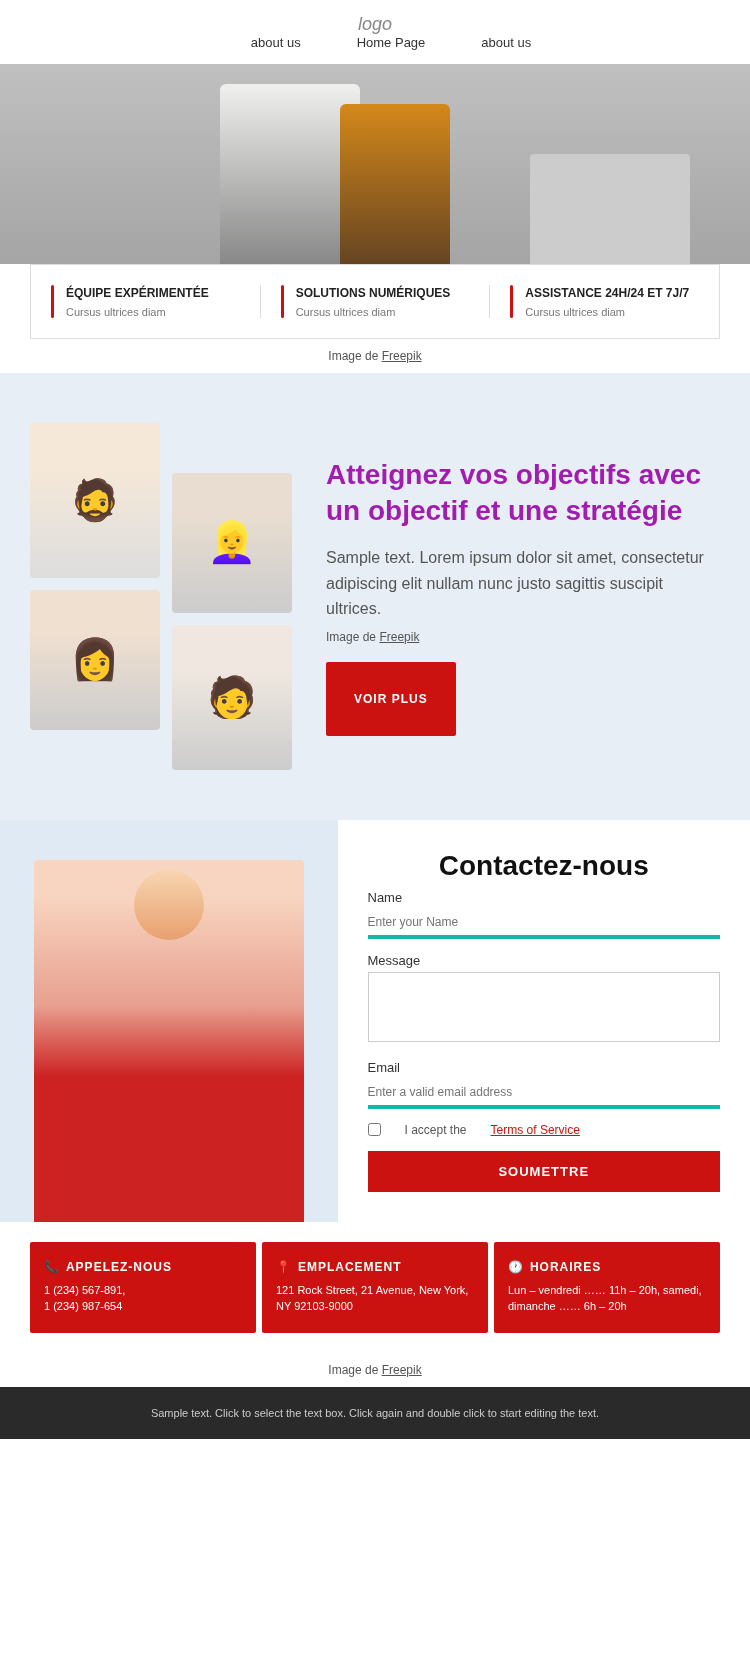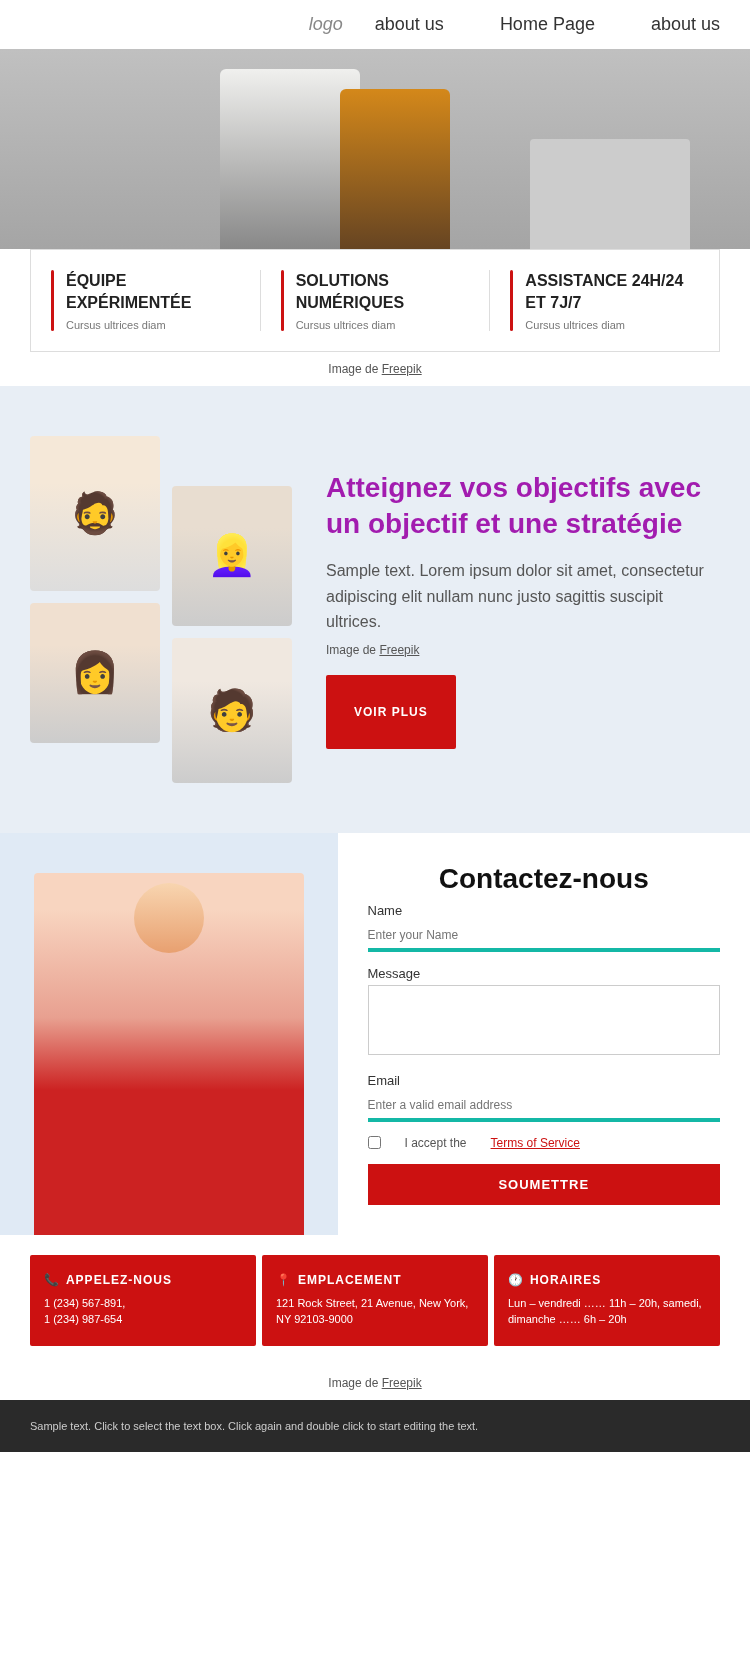--- a/index.html
+++ b/index.html
@@ -1,25 +1,25 @@
 <!DOCTYPE html>
 <html><head>
   <meta charset="utf-8">
   <style>
     * { margin: 0; padding: 0; box-sizing: border-box; }
     body { font-family: Arial, sans-serif; width: 750px; background: #fff; }
 
     
     nav {
-      display: flex; align-items: center; justify-content: flex-end;
-      padding: 14px 30px; background: #fff;
+      display: flex; align-items: center; justify-content: flex-start;
+      padding: 14px 30px; background: #fff; flex-direction: column;
     }
     .nav-logo { font-size: 18px; color: #888; font-style: italic; }
     .nav-links { display: flex; gap: 24px; }
-    .nav-links a { text-decoration: none; color: #333; font-size: 18px; margin-left: 32px; }
+    .nav-links a { text-decoration: none; color: #333; font-size: 13px; margin-left: 32px; }
 
     
     .freepik-link {
       text-align: center; padding: 10px; font-size: 12px; color: #555;
     }
     .freepik-link a { color: #555; }
 
     
     .team-section {
       background: #e8eef5; padding: 50px 30px;
@@ -104,21 +104,21 @@
     .info-card-title { font-size: 12px; font-weight: bold; letter-spacing: 1px; margin-bottom: 8px; display: flex; align-items: center; gap: 6px; }
     .info-card-body { font-size: 11px; line-height: 1.5; }
 
     
     .footer-freepik { text-align: center; padding: 10px; font-size: 12px; color: #555; }
     .footer-freepik a { color: #555; }
 
     
     .bottom-bar {
       background: #2a2a2a; color: #ccc;
-      text-align: left; padding: 18px 30px;
+      text-align: center; padding: 18px 30px;
       font-size: 11px; line-height: 1.5;
     }
 
     
     .hero-img {
       width: 100%; height: 200px; background: #b8b8b8;
       position: relative; overflow: hidden;
     }
     .hero-overlay {
       position: absolute; width: 100%; height: 100%;
@@ -155,21 +155,21 @@
     .feat {
       flex: 1;
       padding: 0 20px;
       display: flex;
       gap: 12px;
     }
     .feat-divider {
       width: 3px; background: #cc1111; flex-shrink: 0; border-radius: 2px;
     }
     .feat-sep { width: 1px; background: #ddd; }
-    .feat-text .feat-title { font-size: 16px; font-weight: bold; color: #222; line-height: 1.4; margin-bottom: 4px; }
+    .feat-text .feat-title { font-size: 12px; font-weight: bold; color: #222; line-height: 1.4; margin-bottom: 4px; }
     .feat-text .feat-desc { font-size: 11px; color: #777; }
   </style>
 </head>
 <body>
 
 <nav>
   <div class="nav-logo">logo</div>
   <div class="nav-links">
     <a href="#">about us</a>
     <a href="#">Home Page</a>

